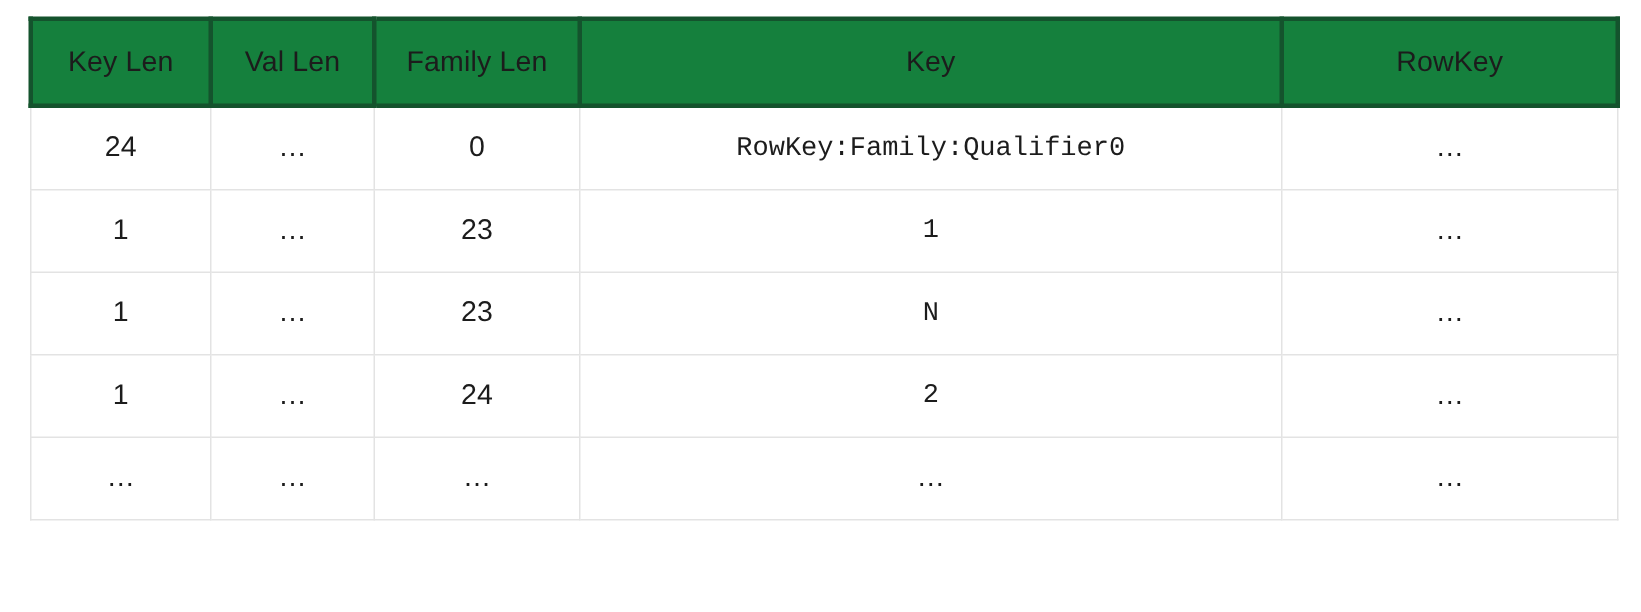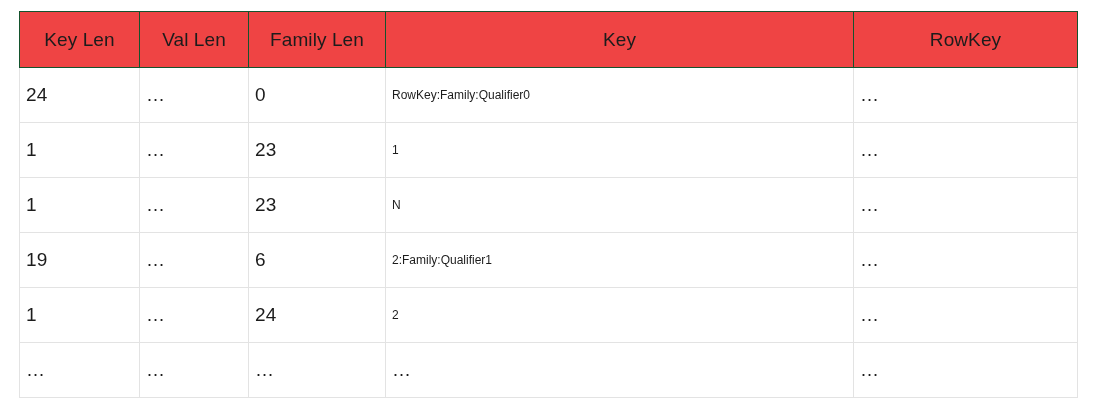--- a/index.html
+++ b/index.html
@@ -30,52 +30,52 @@
     background: #ffffff;
   }
 
   table.kv-table col.c-keylen   { width: 120px; }
   table.kv-table col.c-vallen   { width: 109px; }
   table.kv-table col.c-prefixlen{ width: 137px; }
   table.kv-table col.c-key      { width: 468px; }
   table.kv-table col.c-value    { width: 224px; }
 
   table.kv-table thead th {
-    background: #ef4444;
-    border: 1px solid #14532d;
+    background: #15803d;
+    border: 3px solid #14532d;
     height: 55px;
     padding: 0 6px;
     text-align: center;
     vertical-align: middle;
     font-weight: 400;
     font-size: 19px;
     color: #1c1c1c;
     font-family: "Liberation Sans", sans-serif;
     letter-spacing: 0.1px;
   }
 
   table.kv-table tbody td {
     border: 1px solid #e3e3e3;
     height: 54px;
     padding: 0 6px;
-    text-align: left;
+    text-align: center;
     vertical-align: middle;
     font-size: 19px;
     color: #1c1c1c;
     background: #ffffff;
     font-family: "Liberation Sans", sans-serif;
     letter-spacing: 0.1px;
     overflow: hidden;
     white-space: nowrap;
   }
 
   
   table.kv-table tbody td.mono {
-    font-family: Liberation Sans, sans-serif;
-    font-size: 12px;
+    font-family: Liberation Mono, monospace;
+    font-size: 18px;
     letter-spacing: 0px;
   }
   
   table.kv-table tbody td.mono.is-ellipsis {
     font-family: "Liberation Sans", sans-serif;
     font-size: 19px;
   }
 </style>
 </head>
 <body>
@@ -114,27 +114,20 @@
         <td>…</td>
       </tr>
       <tr>
         <td>1</td>
         <td>…</td>
         <td>23</td>
         <td class="mono">N</td>
         <td>…</td>
       </tr>
       <tr>
-        <td>19</td>
-        <td>…</td>
-        <td>6</td>
-        <td class="mono">2:Family:Qualifier1</td>
-        <td>…</td>
-      </tr>
-      <tr>
         <td>1</td>
         <td>…</td>
         <td>24</td>
         <td class="mono">2</td>
         <td>…</td>
       </tr>
       <tr>
         <td>…</td>
         <td>…</td>
         <td>…</td>

